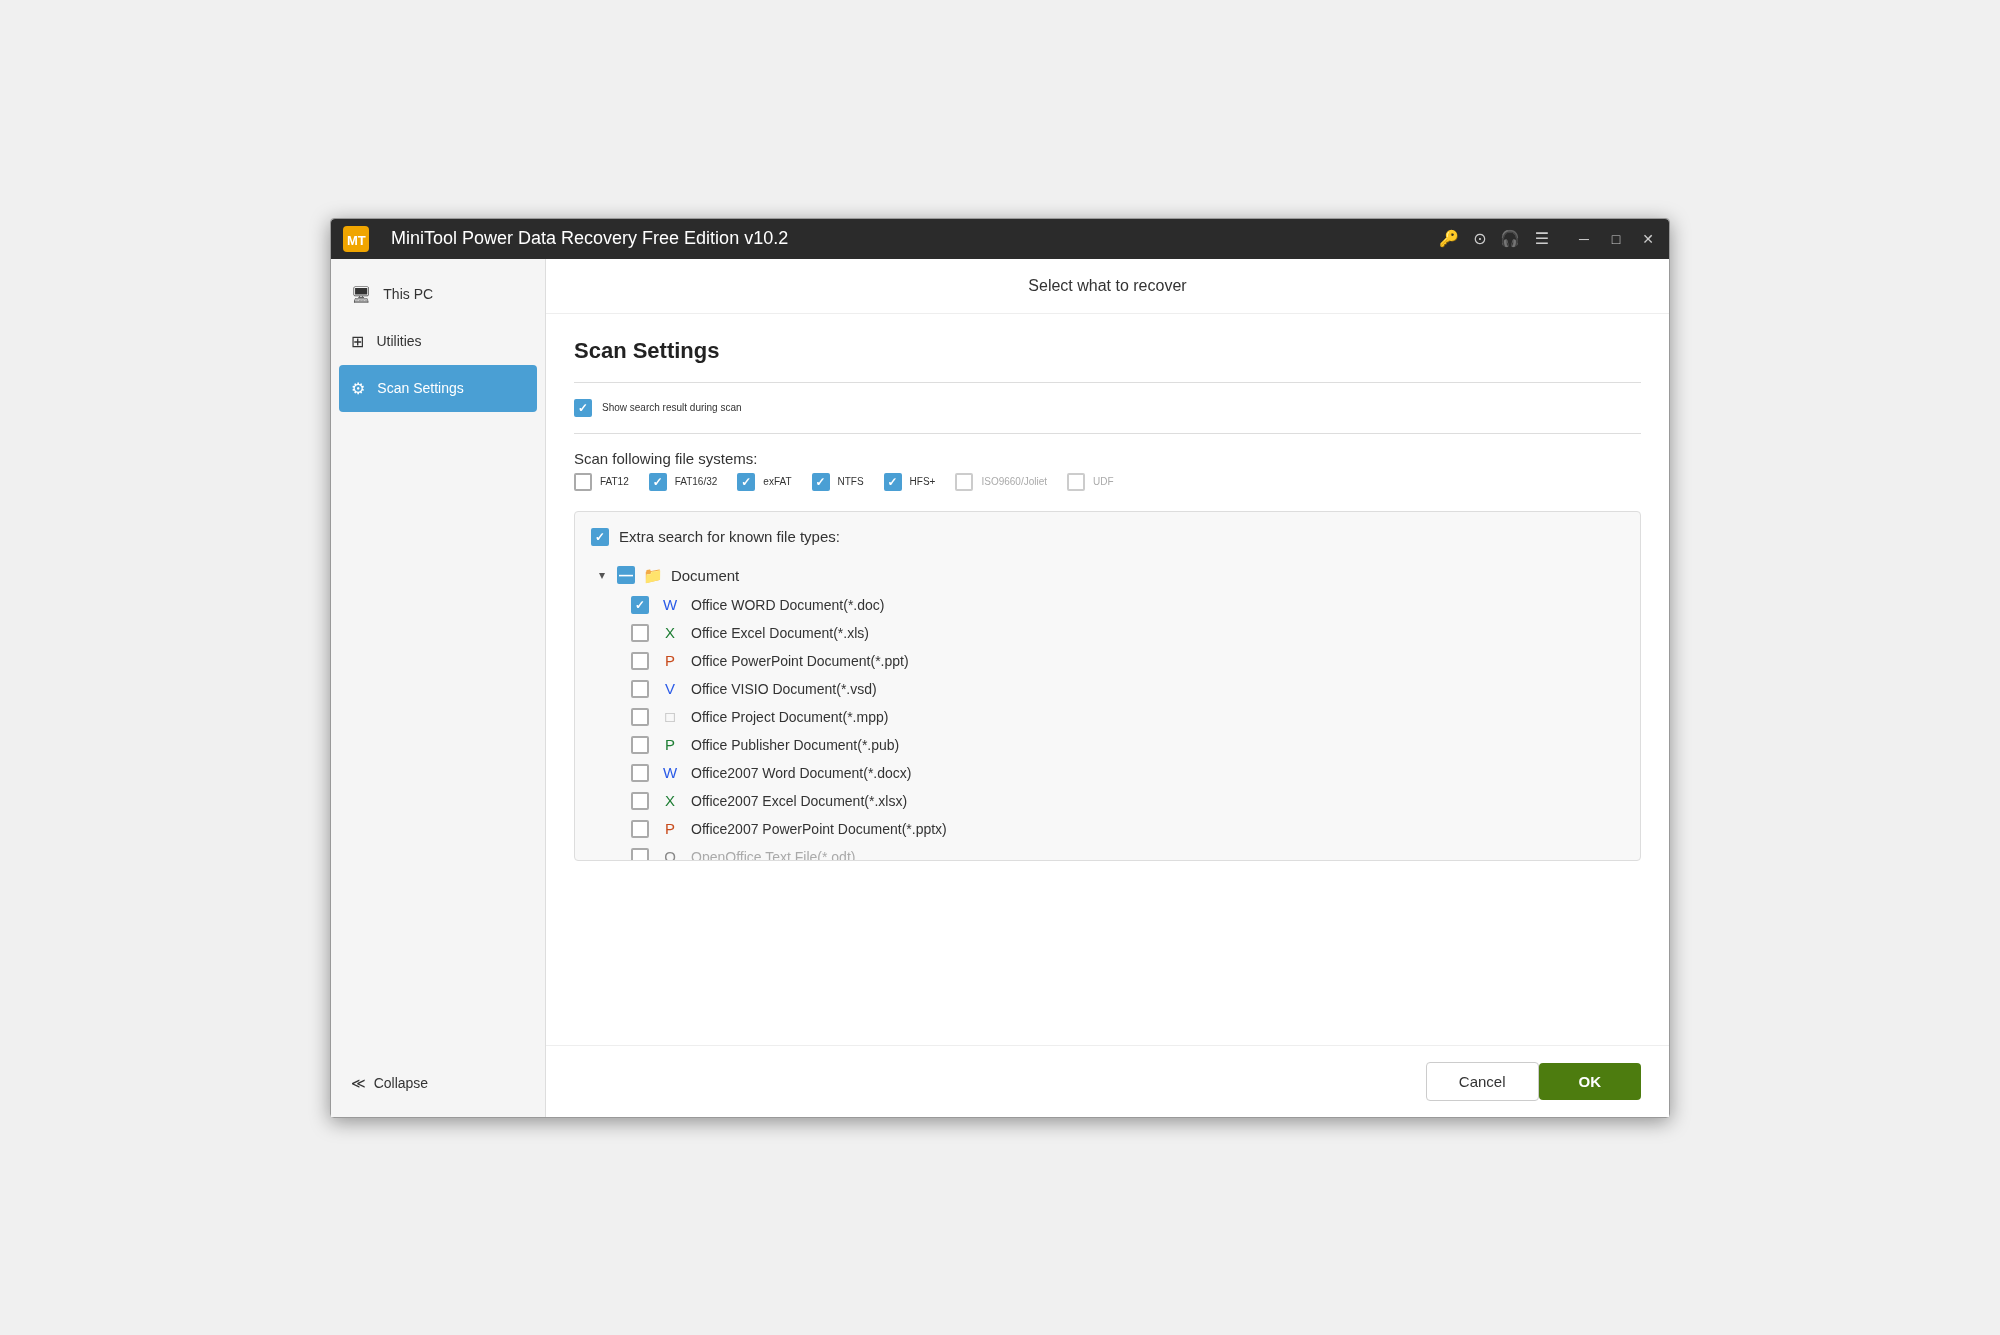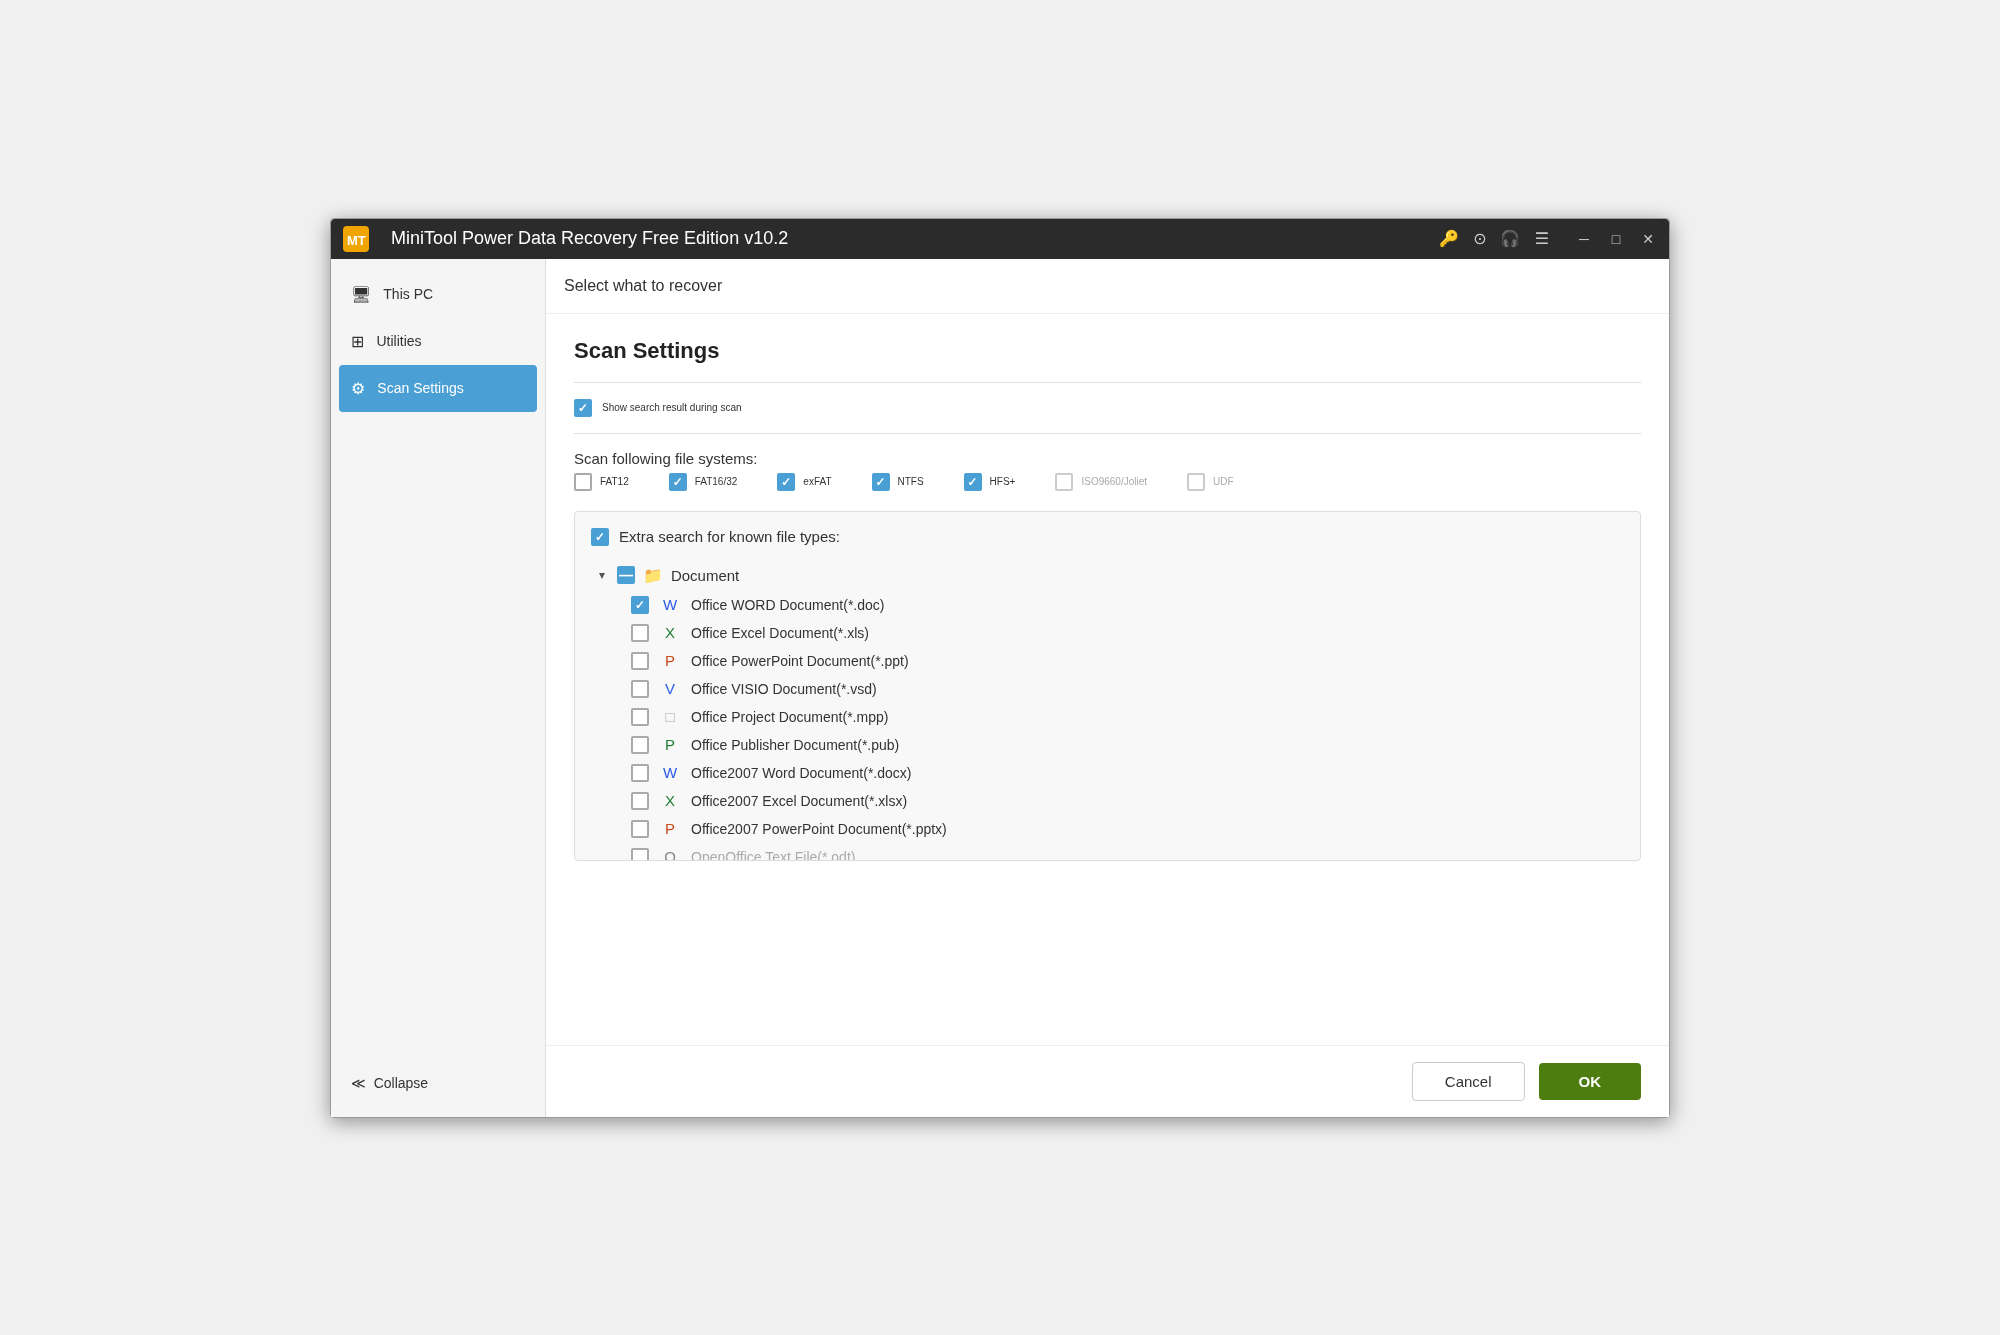--- a/index.html
+++ b/index.html
@@ -118,20 +118,21 @@
       color: #333;
     }
     
     .content {
       flex: 1;
       display: flex;
       flex-direction: column;
       overflow: hidden;
     }
     .content-header {
+      text-align: center;
       padding: 18px;
       font-size: 16px;
       color: #333;
       border-bottom: 1px solid #eee;
     }
     .content-body {
       flex: 1;
       padding: 24px 28px;
       overflow-y: auto;
     }
@@ -195,21 +196,21 @@
     
     .filesystems-label {
       font-size: 15px;
       color: #333;
       margin-bottom: 6px;
       margin-top: 8px;
     }
     .filesystems-row {
       display: flex;
       align-items: center;
-      gap: 40px;
+      gap: 20px;
       flex-wrap: wrap;
     }
     .fs-item {
       display: flex;
       align-items: center;
       gap: 8px;
     }
     
     .extra-search-box {
       background: #f8f8f8;
@@ -288,21 +289,20 @@
     
     .file-type-list::-webkit-scrollbar { width: 8px; }
     .file-type-list::-webkit-scrollbar-track { background: #e8e8e8; }
     .file-type-list::-webkit-scrollbar-thumb { background: #bbb; border-radius: 4px; }
     
     .bottom-bar {
       display: flex;
       justify-content: flex-end;
       align-items: center;
       padding: 16px 28px;
-      gap: 14px;
       border-top: 1px solid #eee;
       background: #fff;
       flex-shrink: 0;
     }
     .btn-cancel {
       background: #fff;
       border: 1px solid #ccc;
       color: #333;
       padding: 10px 32px;
       font-size: 15px;

